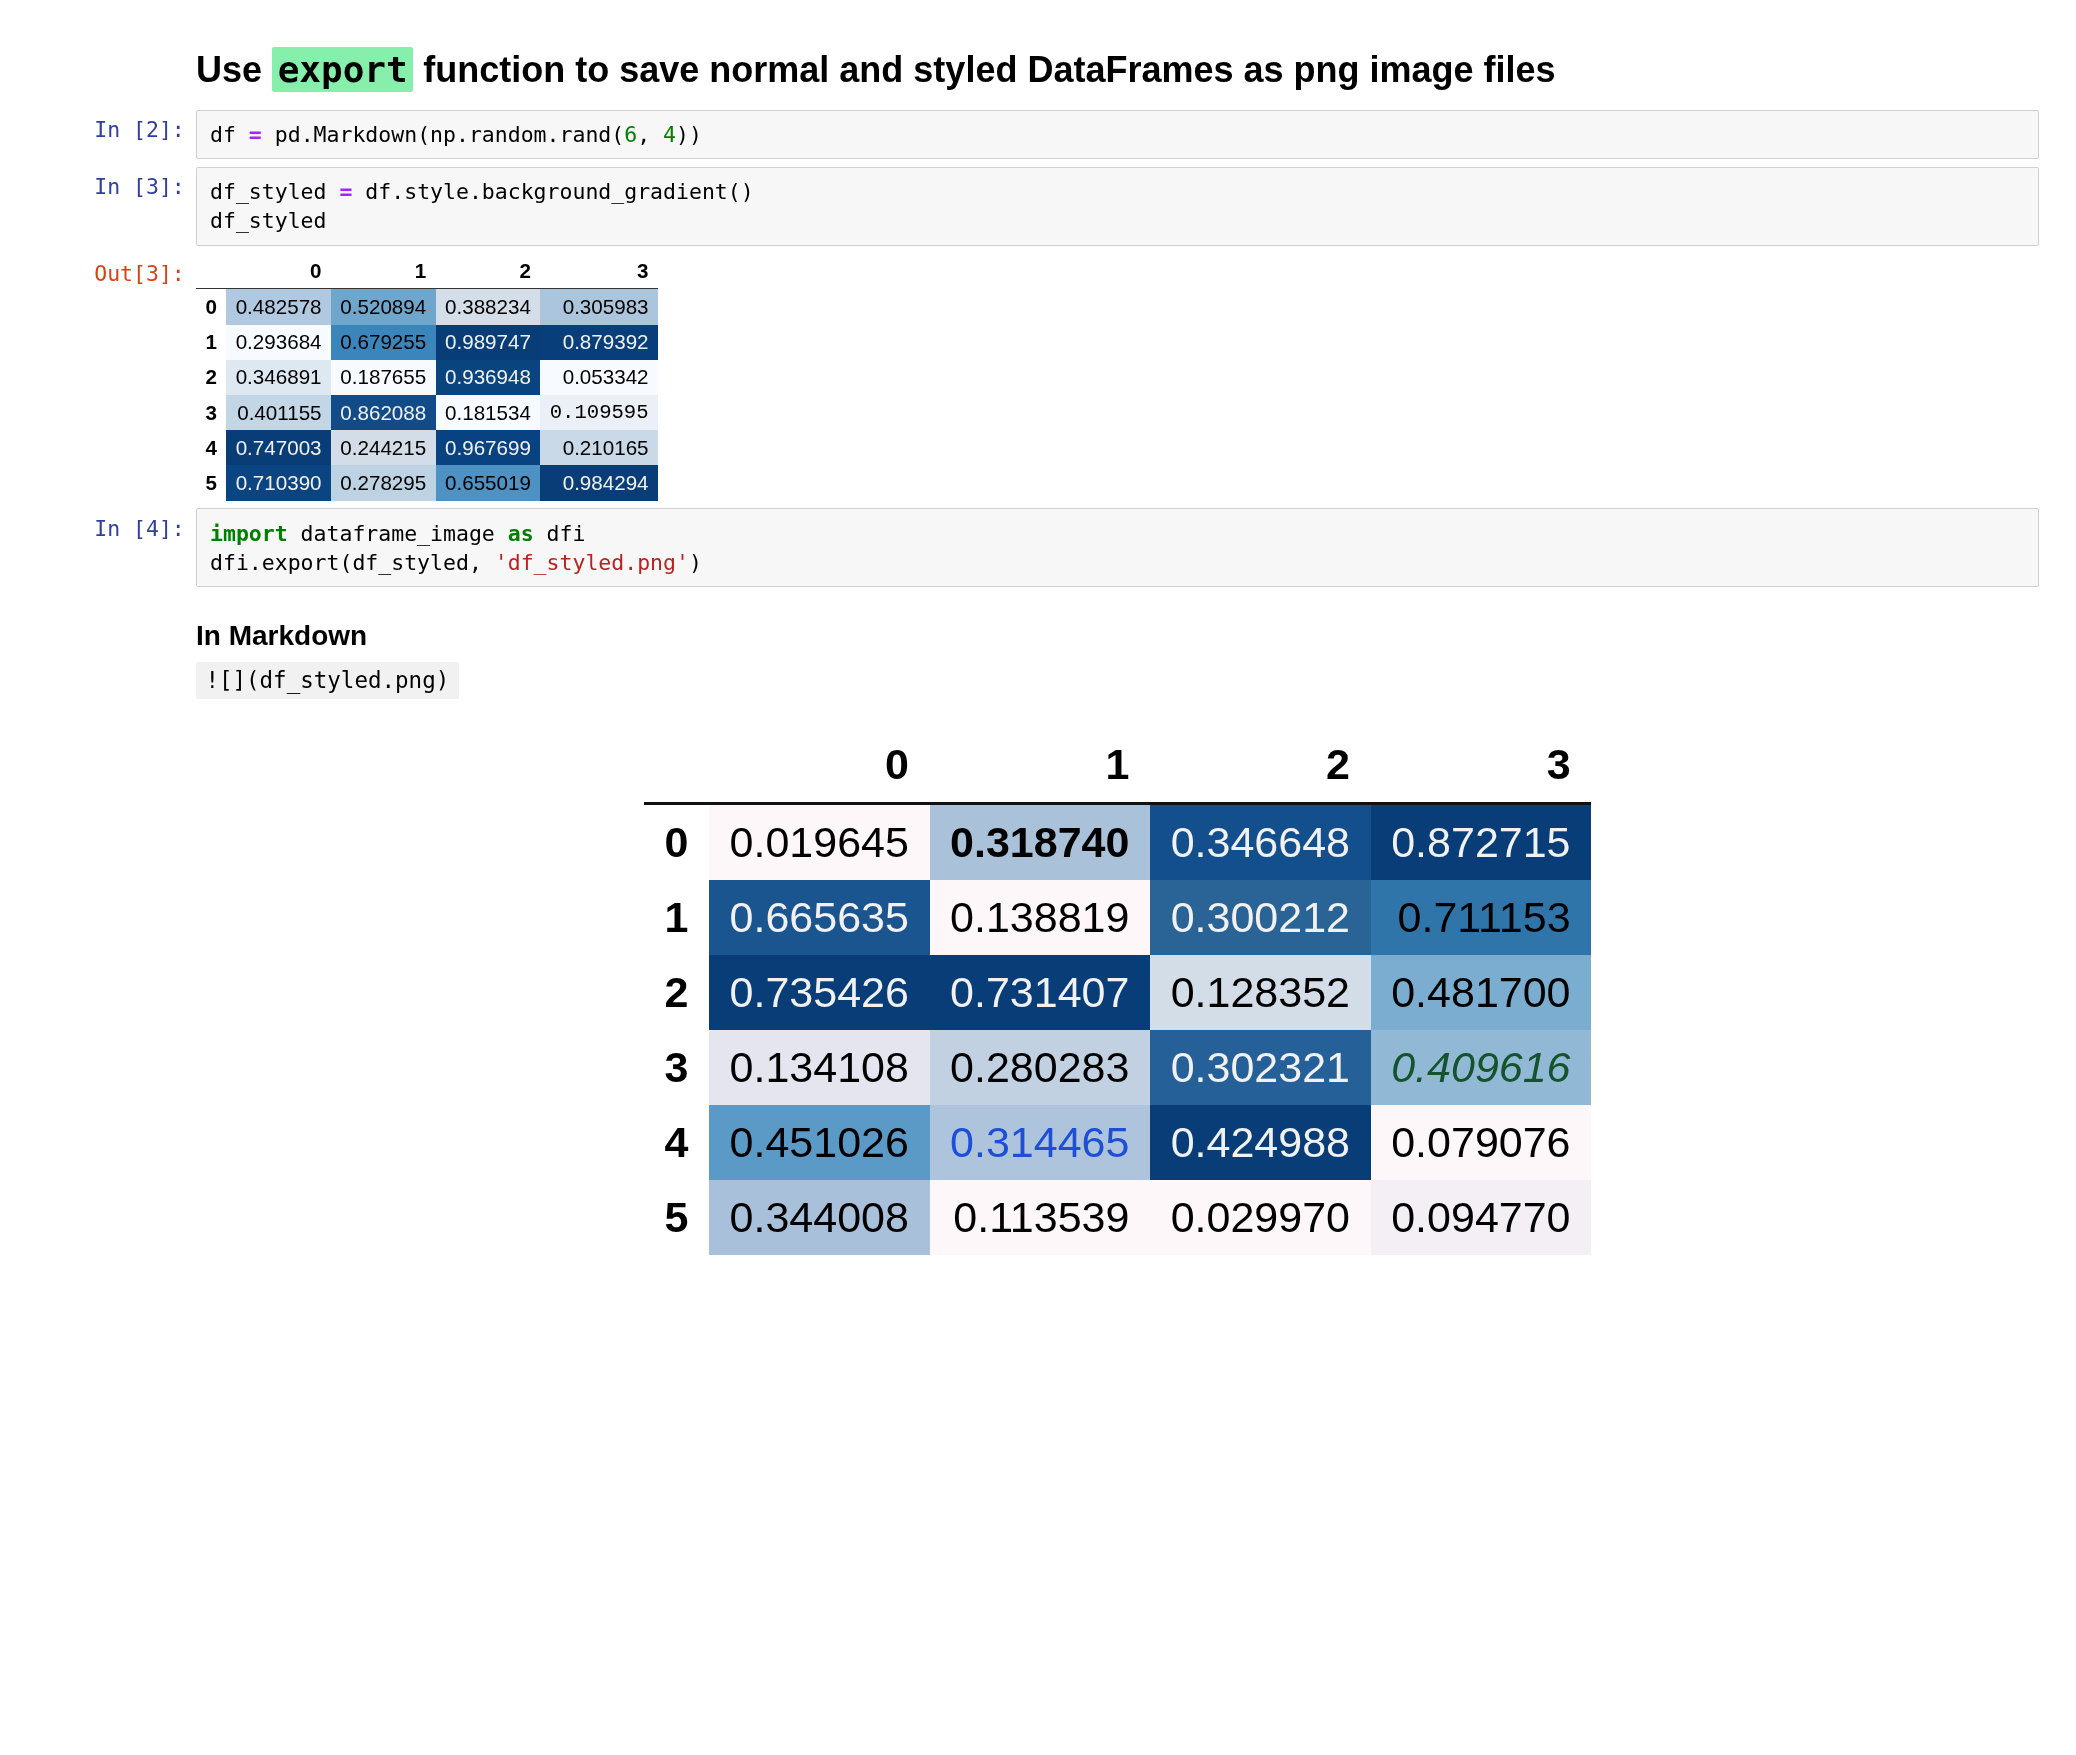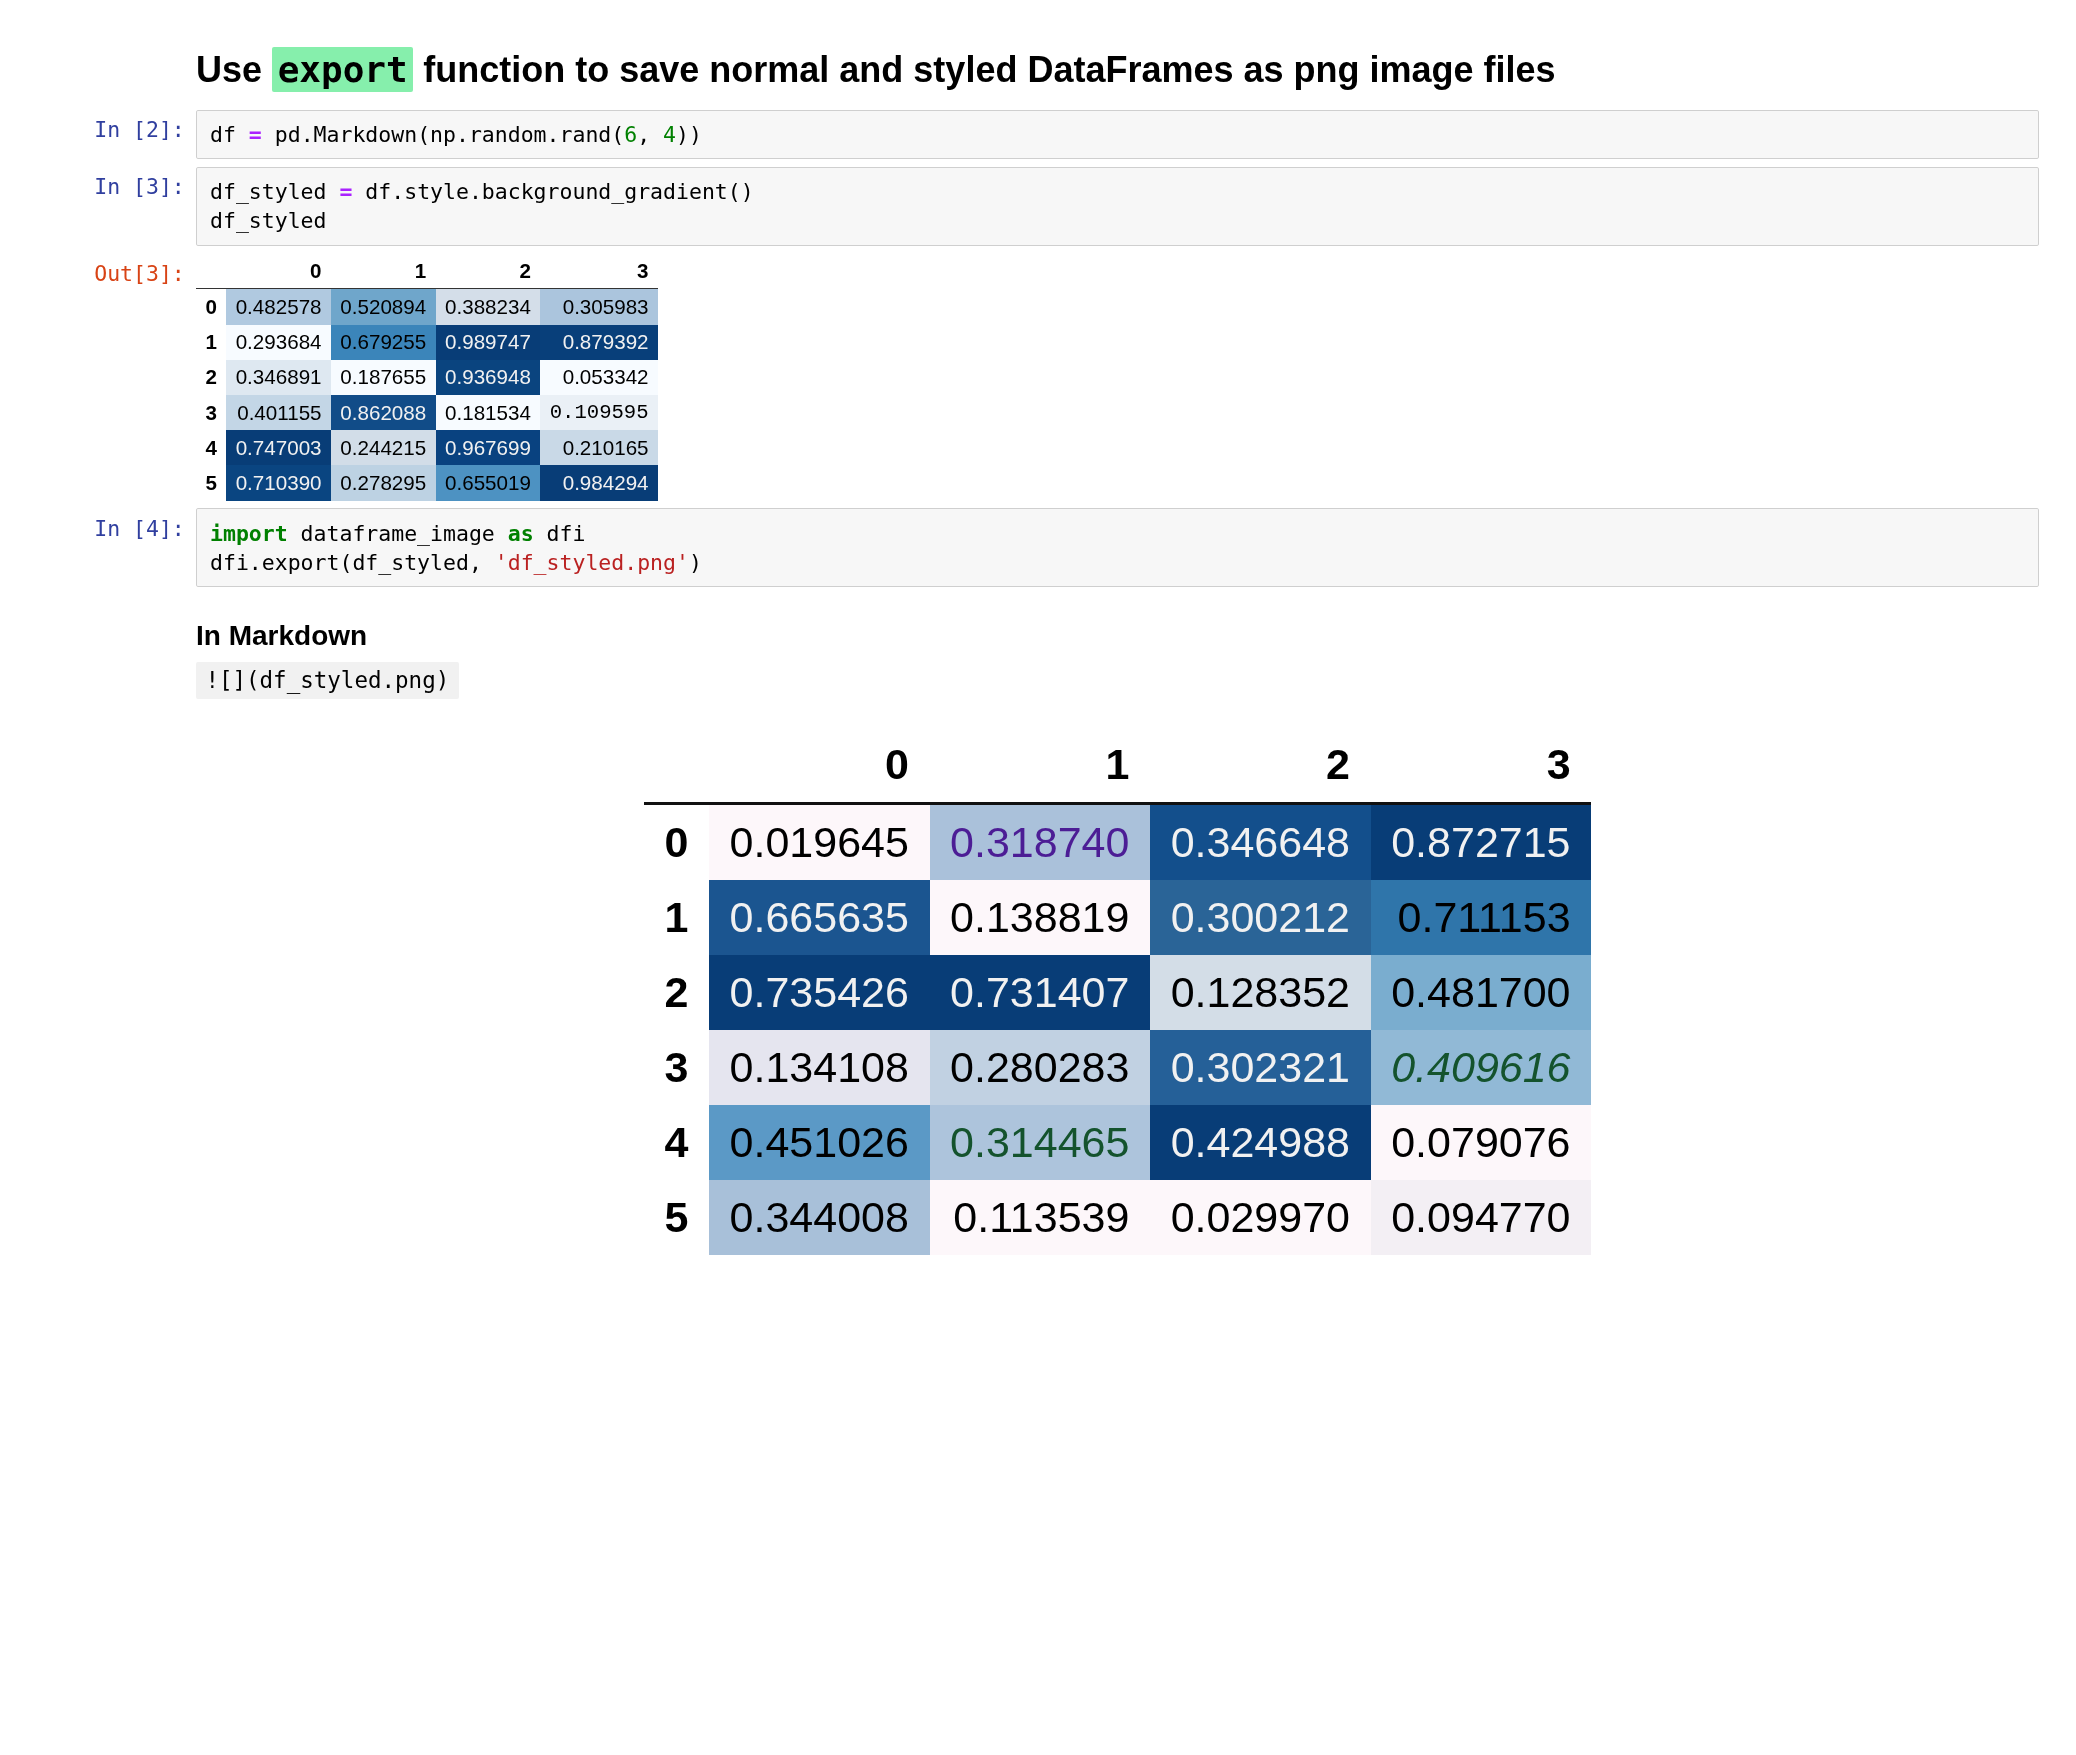--- a/index.html
+++ b/index.html
@@ -141,21 +141,21 @@
                 <th>0</th>
                 <th>1</th>
                 <th>2</th>
                 <th>3</th>
               </tr>
             </thead>
             <tbody>
               <tr>
                 <th>0</th>
                 <td style="background: rgb(253, 247, 250); color: rgb(0, 0, 0);">0.019645</td>
-                <td style="background: rgb(170, 193, 218); color: #4c1d95;">0.318740</td>
+                <td style="background: rgb(170, 193, 218); color: #000000; font-weight: bold;">0.318740</td>
                 <td style="background: rgb(19, 79, 140); color: rgb(241, 241, 241);">0.346648</td>
                 <td style="background: rgb(8, 61, 119); color: rgb(241, 241, 241);">0.872715</td>
               </tr>
               <tr>
                 <th>1</th>
                 <td style="background: rgb(27, 85, 144); color: rgb(241, 241, 241);">0.665635</td>
                 <td style="background: rgb(253, 247, 250); color: rgb(0, 0, 0);">0.138819</td>
                 <td style="background: rgb(42, 100, 151); color: rgb(241, 241, 241);">0.300212</td>
                 <td style="background: rgb(47, 117, 170); color: rgb(0, 0, 0);">0.711153</td>
               </tr>
@@ -169,21 +169,21 @@
               <tr>
                 <th>3</th>
                 <td style="background: rgb(229, 229, 239); color: rgb(0, 0, 0);">0.134108</td>
                 <td style="background: rgb(193, 209, 226); color: rgb(0, 0, 0);">0.280283</td>
                 <td style="background: rgb(37, 96, 152); color: rgb(241, 241, 241);">0.302321</td>
                 <td style="background: rgb(145, 185, 214); color: #14532d; font-style: italic;">0.409616</td>
               </tr>
               <tr>
                 <th>4</th>
                 <td style="background: rgb(91, 153, 198); color: rgb(0, 0, 0); margin-left: 46px;">0.451026</td>
-                <td style="background: rgb(173, 196, 220); color: #14532d; text-align: right;">0.314465</td>
+                <td style="background: rgb(173, 196, 220); color: #1d4ed8; text-align: right;">0.314465</td>
                 <td style="background: rgb(8, 61, 119); color: rgb(241, 241, 241);">0.424988</td>
                 <td style="background: rgb(253, 247, 250); color: rgb(0, 0, 0);">0.079076</td>
               </tr>
               <tr>
                 <th>5</th>
                 <td style="background: rgb(168, 192, 217); color: rgb(0, 0, 0);">0.344008</td>
                 <td style="background: rgb(253, 247, 250); color: rgb(0, 0, 0);">0.113539</td>
                 <td style="background: rgb(253, 247, 250); color: rgb(0, 0, 0);">0.029970</td>
                 <td style="background: rgb(243, 239, 244); color: rgb(0, 0, 0);">0.094770</td>
               </tr>

